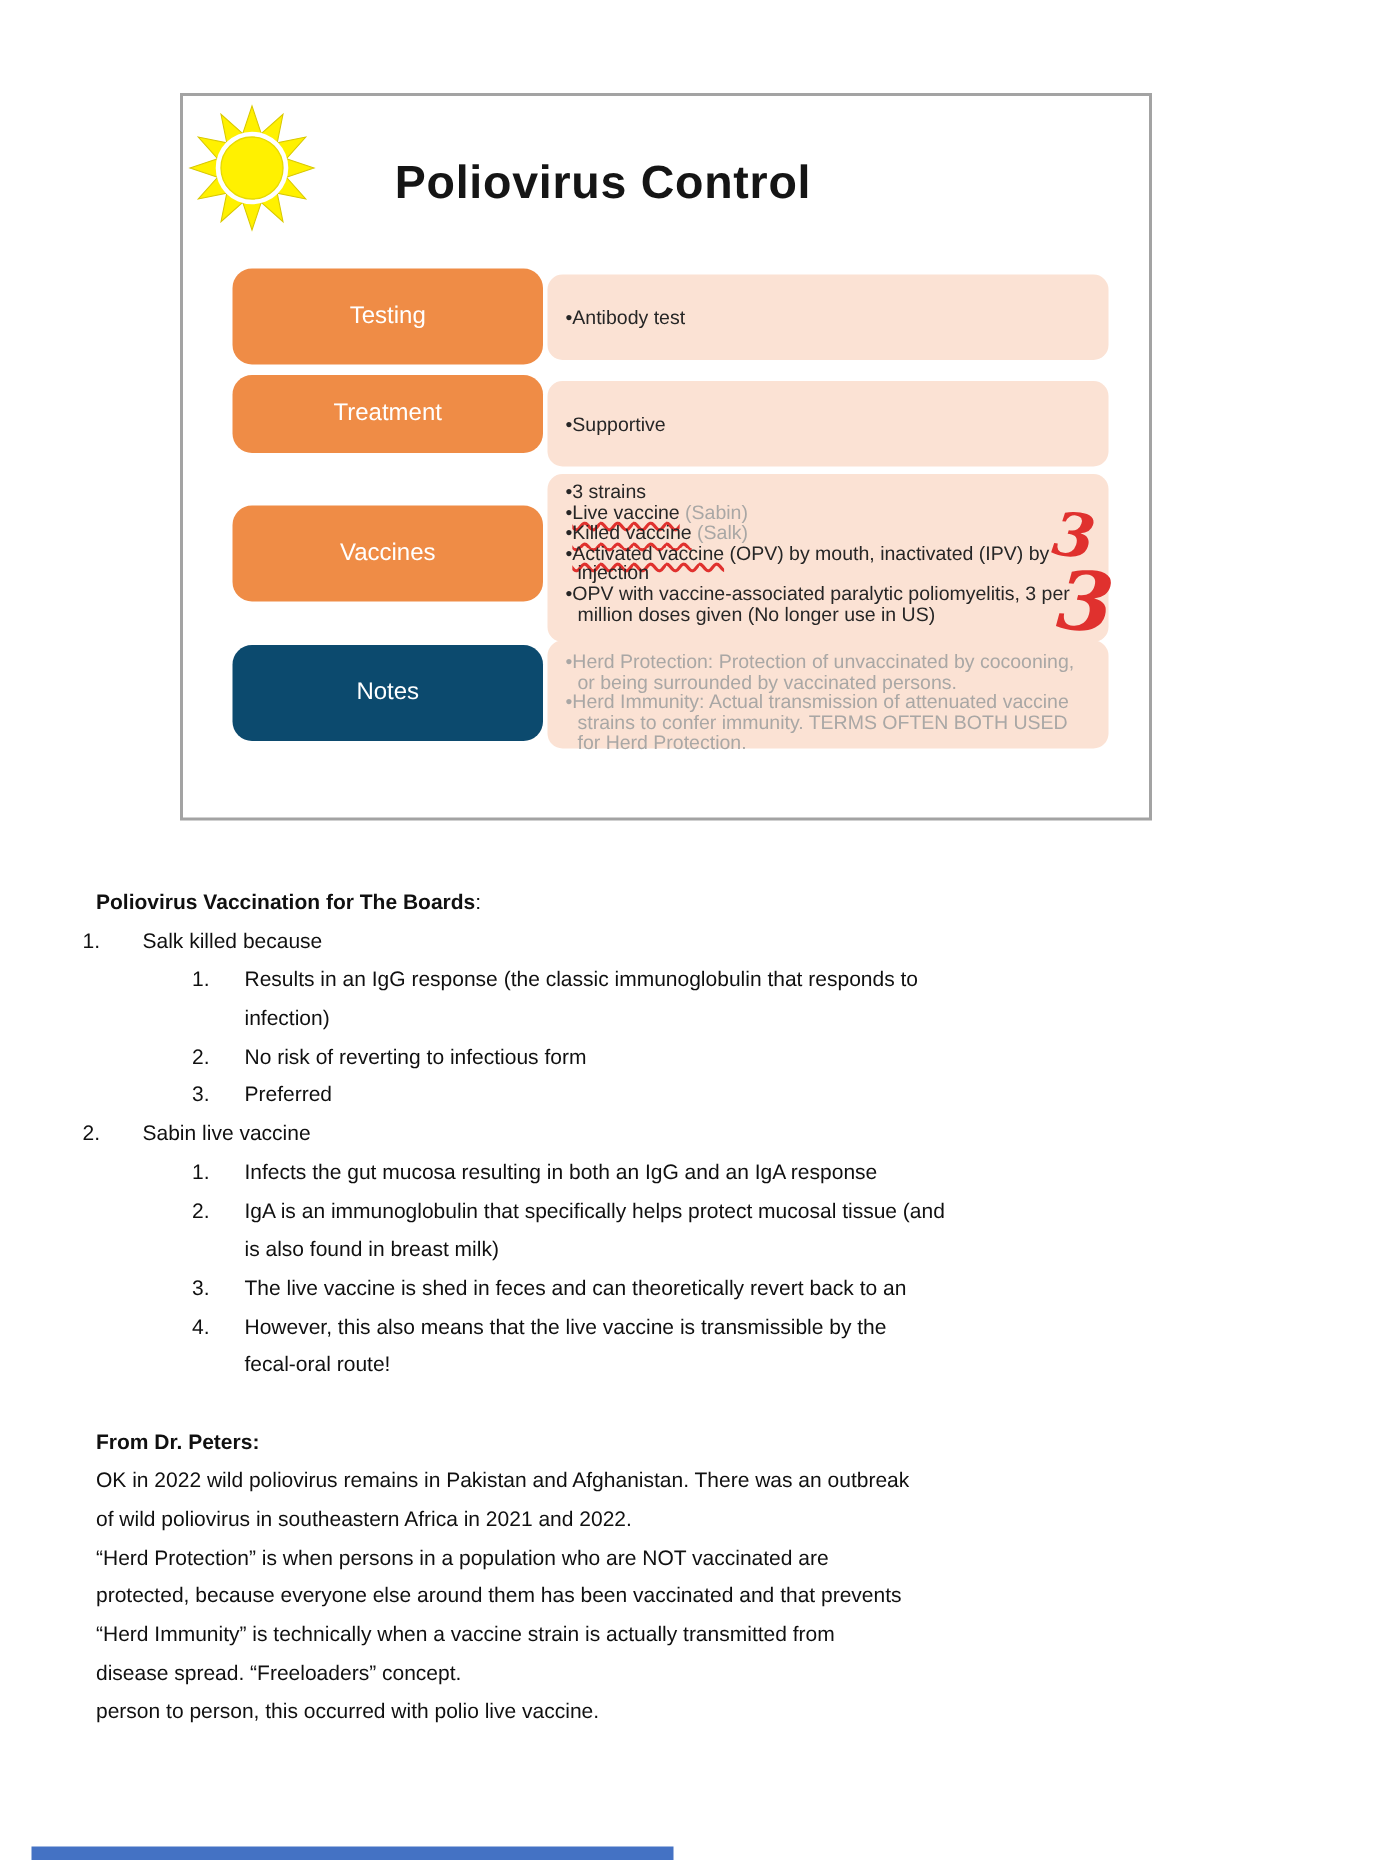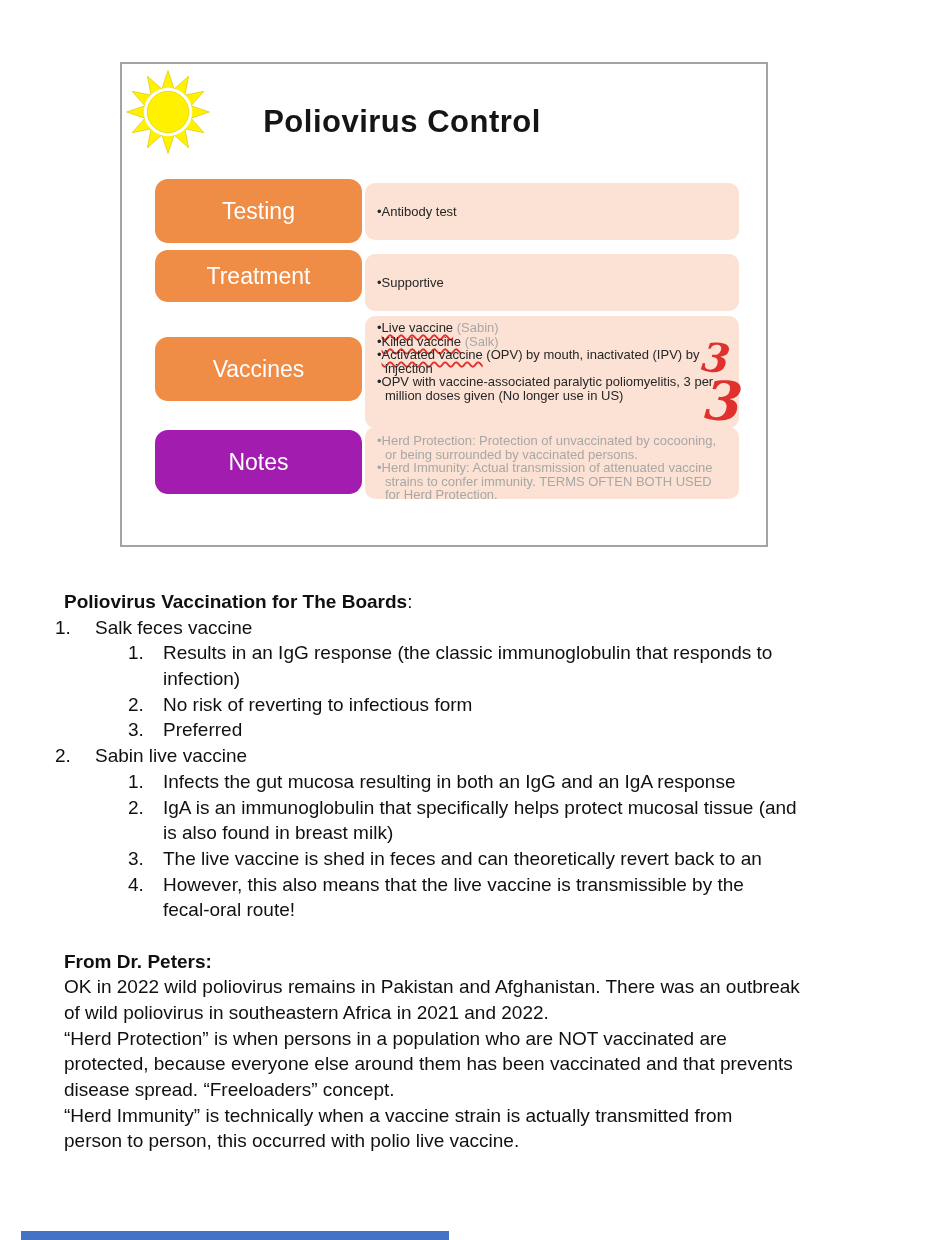--- a/index.html
+++ b/index.html
@@ -6,40 +6,40 @@
   .page{position:relative;width:931px;height:1240px;background:#ffffff;
         font-family:"Liberation Sans",sans-serif;color:#111;overflow:hidden;}
 
   
   .slide{position:absolute;left:120px;top:62px;width:648px;height:485px;
          border:2px solid #a3a3a3;background:#fff;box-sizing:border-box;}
   .sun{position:absolute;left:2px;top:3px;width:88px;height:90px;}
   .slide-title{position:absolute;left:70px;top:40px;width:420px;text-align:center;
                font-weight:bold;font-size:31px;letter-spacing:0.5px;color:#151515;}
   .btn{position:absolute;left:33px;width:207px;border-radius:13px;color:#fff;
-       font-size:23px;display:flex;align-items:center;justify-content:center;}
+       font-size:16px;display:flex;align-items:center;justify-content:center;}
   .box{position:absolute;left:243px;width:374px;border-radius:10px;
        font-size:13px;line-height:13.6px;color:#262626;
        padding:4px 10px 0 12px;box-sizing:border-box;}
   .btn.r1{top:115px;height:64px}  .box.r1{top:119px;height:57px;display:flex;flex-direction:column;justify-content:center;padding-top:0;}
   .btn.r2{top:186px;height:52px}  .box.r2{top:190px;height:57px;display:flex;flex-direction:column;justify-content:center;padding-top:0;}
   .btn.r3{top:273px;height:64px}  .box.r3{top:252px;height:112px;padding-top:5px;}
   .btn.r4{top:366px;height:64px}  .box.r4{top:363px;height:72px;padding-top:7px;}
   .bl{padding-left:8px;text-indent:-8px;white-space:pre-wrap;}
   .s-g{color:#A9A7A5;}
   .s-u{text-decoration-line:underline;text-decoration-style:wavy;
        text-decoration-thickness:2px;text-underline-offset:2px;}
   .ann{position:absolute;font-family:"DejaVu Serif",serif;font-style:italic;
        font-weight:bold;line-height:1;}
   .ann1{left:580px;top:274px;font-size:40px;transform:rotate(7deg);}
   .ann2{left:583px;top:310px;font-size:54px;transform:rotate(4deg);}
 
   
   .body-text{position:absolute;left:0;top:589px;width:931px;
-             font-size:19px;line-height:25.7px;color:#101010;}
+             font-size:14px;line-height:25.7px;color:#101010;}
   .bline{height:25.7px;white-space:pre-wrap;}
   .bh{font-weight:bold;}
   .ind{display:inline-block;margin-left:64px;}
   .n1{display:inline-block;margin-left:55px;width:40px;}
   .n2{display:inline-block;margin-left:128px;width:35px;}
 
   
   .blue-bar{position:absolute;left:21px;top:1231px;width:428px;height:9px;}
 </style>
 </head>
@@ -64,63 +64,64 @@
         <div class="btn r2" style="background: rgb(239, 140, 70);">
           <span>Treatment</span>
         </div>
         <div class="box r2" style="background: rgb(251, 226, 212);">
           <div class="bl"><span>•</span><span>Supportive</span></div>
         </div>
         <div class="btn r3" style="background: rgb(239, 140, 70);">
           <span>Vaccines</span>
         </div>
         <div class="box r3" style="background: rgb(251, 226, 212);">
+          <div class="bl"><span>•</span><span>3 strains</span></div>
           <div class="bl"><span>•</span><span class="s-u" style="text-decoration-color: rgb(224, 49, 46);">Live vaccine</span><span> </span><span class="s-g">(Sabin)</span></div>
           <div class="bl"><span>•</span><span class="s-u" style="text-decoration-color: rgb(224, 49, 46); margin-top: 24px;">Killed vaccine</span><span> </span><span class="s-g">(Salk)</span></div>
           <div class="bl"><span>•</span><span class="s-u" style="text-decoration-color: rgb(224, 49, 46);">Activated vaccine</span><span> (OPV) by mouth, inactivated (IPV) by
 injection</span></div>
           <div class="bl"><span>•</span><span>OPV with vaccine-associated paralytic poliomyelitis, 3 per
 million doses given (No longer use in US)</span></div>
         </div>
-        <div class="btn r4" style="background: #a21caf;">
+        <div class="btn r4" style="background: #0c4a6e;">
           <span>Notes</span>
         </div>
         <div class="box r4" style="background: rgb(251, 226, 212);">
           <div class="bl"><span class="s-g">•</span><span class="s-g">Herd Protection: Protection of unvaccinated by cocooning,
 or being surrounded by vaccinated persons.</span></div>
           <div class="bl"><span class="s-g">•</span><span class="s-g">Herd Immunity: Actual transmission of attenuated vaccine
 strains to confer immunity. TERMS OFTEN BOTH USED
 for Herd Protection.</span></div>
         </div>
       </div>
     <div id="anns">
         <span class="ann ann1" style="color: rgb(224, 49, 46);">3</span>
         <span class="ann ann2" style="color: rgb(224, 49, 46);">3</span>
       </div>
   </div>
 
   <div class="body-text" id="bodyLines">
       <div class="bline"><span class="bh ind">Poliovirus Vaccination for The Boards</span><span>:</span></div>
-      <div class="bline"><span class="n1">1.</span><span>Salk feces vaccine</span></div>
+      <div class="bline"><span class="n1">1.</span><span>Salk killed because</span></div>
       <div class="bline"><span class="n2">1.</span><span>Results in an IgG response (the classic immunoglobulin that responds to</span></div>
       <div class="bline"><span class="n2"></span><span>infection)</span></div>
       <div class="bline"><span class="n2">2.</span><span>No risk of reverting to infectious form</span></div>
       <div class="bline"><span class="n2">3.</span><span>Preferred</span></div>
       <div class="bline"><span class="n1">2.</span><span>Sabin live vaccine</span></div>
       <div class="bline"><span class="n2">1.</span><span>Infects the gut mucosa resulting in both an IgG and an IgA response</span></div>
       <div class="bline"><span class="n2">2.</span><span>IgA is an immunoglobulin that specifically helps protect mucosal tissue (and</span></div>
       <div class="bline"><span class="n2"></span><span>is also found in breast milk)</span></div>
       <div class="bline"><span class="n2">3.</span><span>The live vaccine is shed in feces and can theoretically revert back to an</span></div>
       <div class="bline"><span class="n2">4.</span><span>However, this also means that the live vaccine is transmissible by the</span></div>
       <div class="bline"><span class="n2"></span><span>fecal-oral route!</span></div>
       <div class="bline">&nbsp;</div>
       <div class="bline"><span class="bh ind">From Dr. Peters:</span></div>
       <div class="bline"><span class="ind">OK in 2022 wild poliovirus remains in Pakistan and Afghanistan. There was an outbreak</span></div>
       <div class="bline"><span class="ind">of wild poliovirus in southeastern Africa in 2021 and 2022.</span></div>
       <div class="bline"><span class="ind">“Herd Protection” is when persons in a population who are NOT vaccinated are</span></div>
       <div class="bline"><span class="ind">protected, because everyone else around them has been vaccinated and that prevents</span></div>
+      <div class="bline"><span class="ind">“Herd Immunity” is technically when a vaccine strain is actually transmitted from</span></div>
       <div class="bline"><span class="ind">disease spread. “Freeloaders” concept.</span></div>
-      <div class="bline"><span class="ind">“Herd Immunity” is technically when a vaccine strain is actually transmitted from</span></div>
       <div class="bline"><span class="ind">person to person, this occurred with polio live vaccine.</span></div>
     </div>
 
   <div class="blue-bar" style="background: rgb(68, 114, 196);"></div>
 </div>
 
 </body></html>

